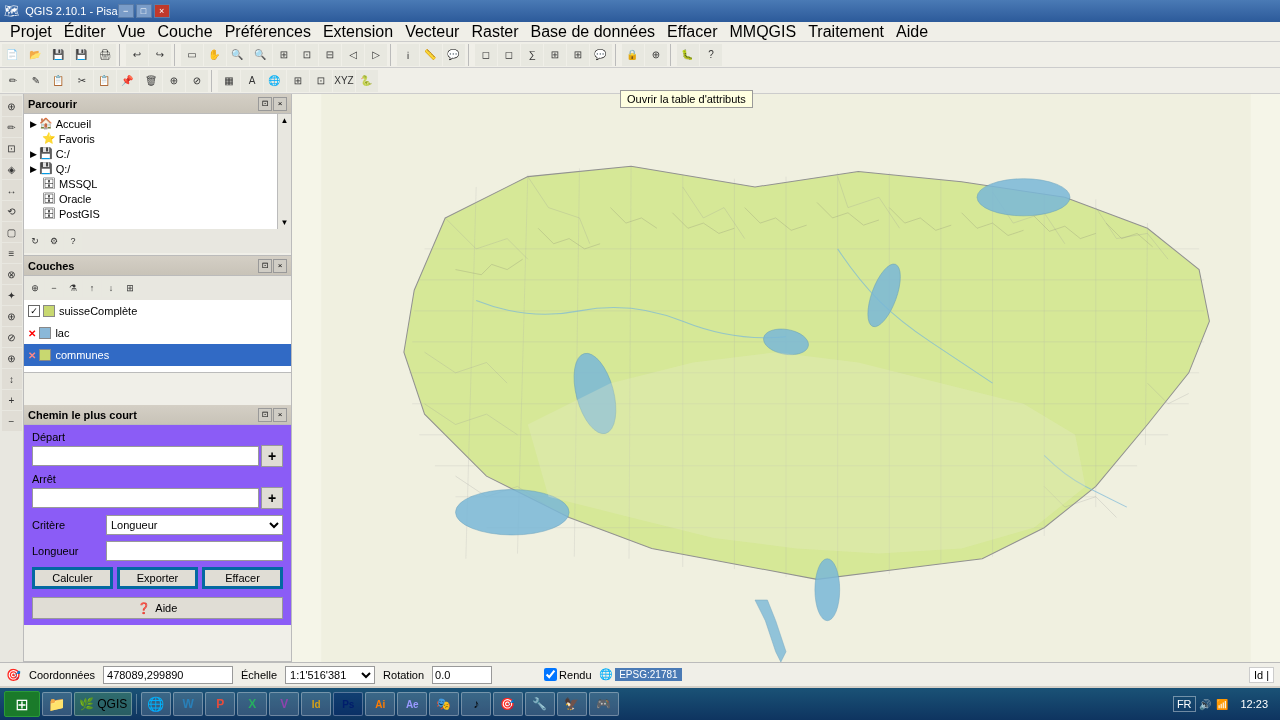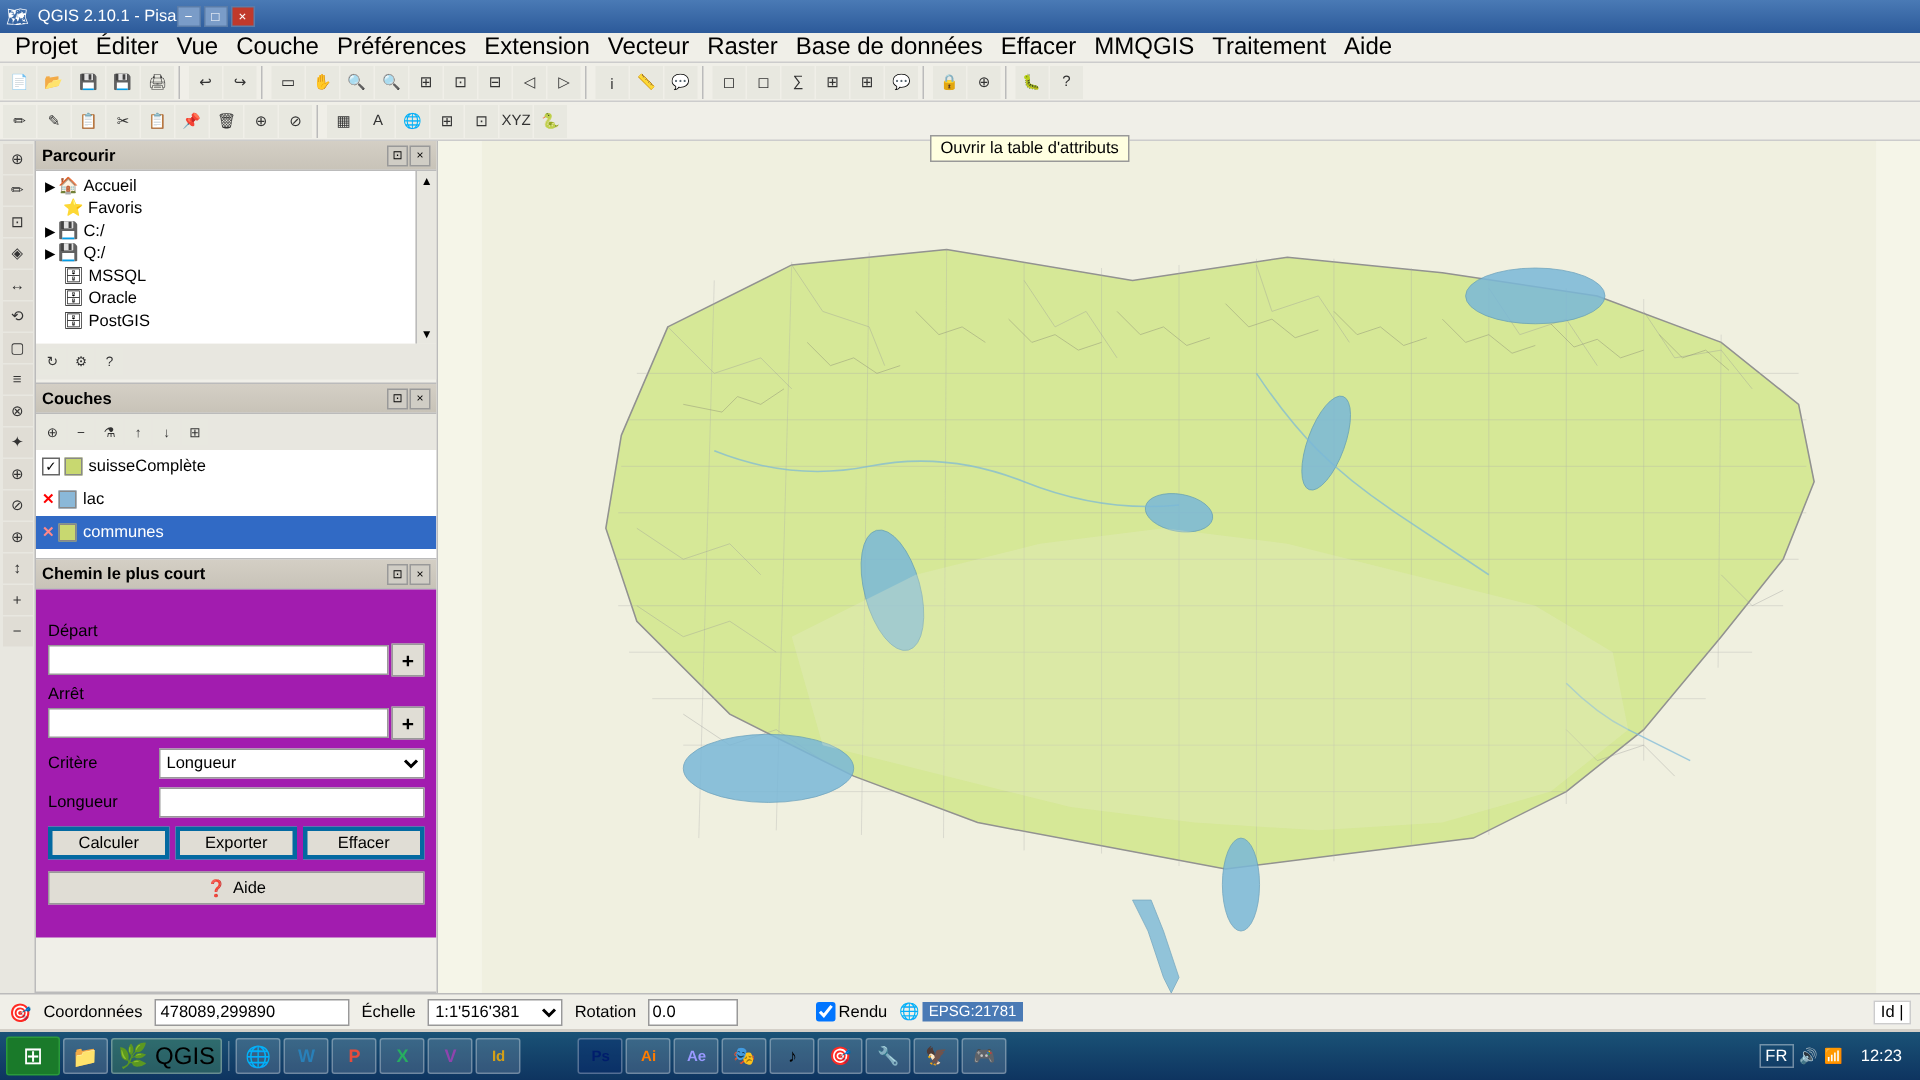--- a/index.html
+++ b/index.html
@@ -183,24 +183,24 @@
       color: red; font-weight: bold; font-size: 10px;
       margin-right: 3px;
     }
     .layer-color-box {
       width: 12px; height: 12px;
       margin-right: 4px;
       flex-shrink: 0;
     }
 
     
-    #chemin-section { flex: 1; }
+    #chemin-section { flex: 1; margin-top: 32px; }
     #chemin-content {
-      padding: 22px 8px;
-      background: #a21caf;
+      padding: 6px 8px;
+      background: #8b5cf6;
     }
     .form-row {
       margin-bottom: 6px;
     }
     .form-label {
       font-size: 11px;
       margin-bottom: 2px;
       display: block;
     }
     .form-input-row {
@@ -773,29 +773,29 @@
     <span>🌐</span>
     <div class="epsg-badge">EPSG:21781</div>
   </div>
 
   <span style="margin-left:auto; font-size:11px; border:1px solid #ccc; padding:1px 4px; background:white;">Id |</span>
 </div>
 
 <div id="taskbar">
   <div class="taskbar-start">⊞</div>
   <div class="taskbar-btn" style="font-size:14px;">📁</div>
-  <div class="taskbar-btn" style="font-size:16px; background:rgba(100,180,100,0.3);">🌿 QGIS</div>
+  <div class="taskbar-btn" style="font-size:12px; background:rgba(100,180,100,0.3);">🌿 QGIS</div>
   <div class="taskbar-sep"></div>
   <div class="taskbar-btn" style="font-size:14px;">🌐</div>
   <div class="taskbar-btn" style="font-size:12px; color:#2980b9; font-weight:bold;">W</div>
   <div class="taskbar-btn" style="font-size:12px; color:#e74c3c; font-weight:bold;">P</div>
   <div class="taskbar-btn" style="font-size:12px; color:#27ae60; font-weight:bold;">X</div>
   <div class="taskbar-btn" style="font-size:12px; color:#8e44ad; font-weight:bold;">V</div>
   <div class="taskbar-btn" style="font-size:10px; color:#d4a017; font-weight:bold;">Id</div>
-  <div class="taskbar-btn" style="font-size:10px; color:#001d6c; font-weight:bold; background:rgba(0,29,108,0.3);margin-left:36px;">Ps</div>
+  <div class="taskbar-btn" style="font-size:10px; color:#001d6c; font-weight:bold; background:rgba(0,29,108,0.3);">Ps</div>
   <div class="taskbar-btn" style="font-size:10px; color:#ff7c00; font-weight:bold;">Ai</div>
   <div class="taskbar-btn" style="font-size:10px; color:#9999ff; font-weight:bold;">Ae</div>
   <div class="taskbar-btn" style="font-size:12px;">🎭</div>
   <div class="taskbar-btn" style="font-size:12px;">♪</div>
   <div class="taskbar-btn" style="font-size:12px;">🎯</div>
   <div class="taskbar-btn" style="font-size:12px;">🔧</div>
   <div class="taskbar-btn" style="font-size:12px;">🦅</div>
   <div class="taskbar-btn" style="font-size:12px;">🎮</div>
 
   <div class="sys-tray">

